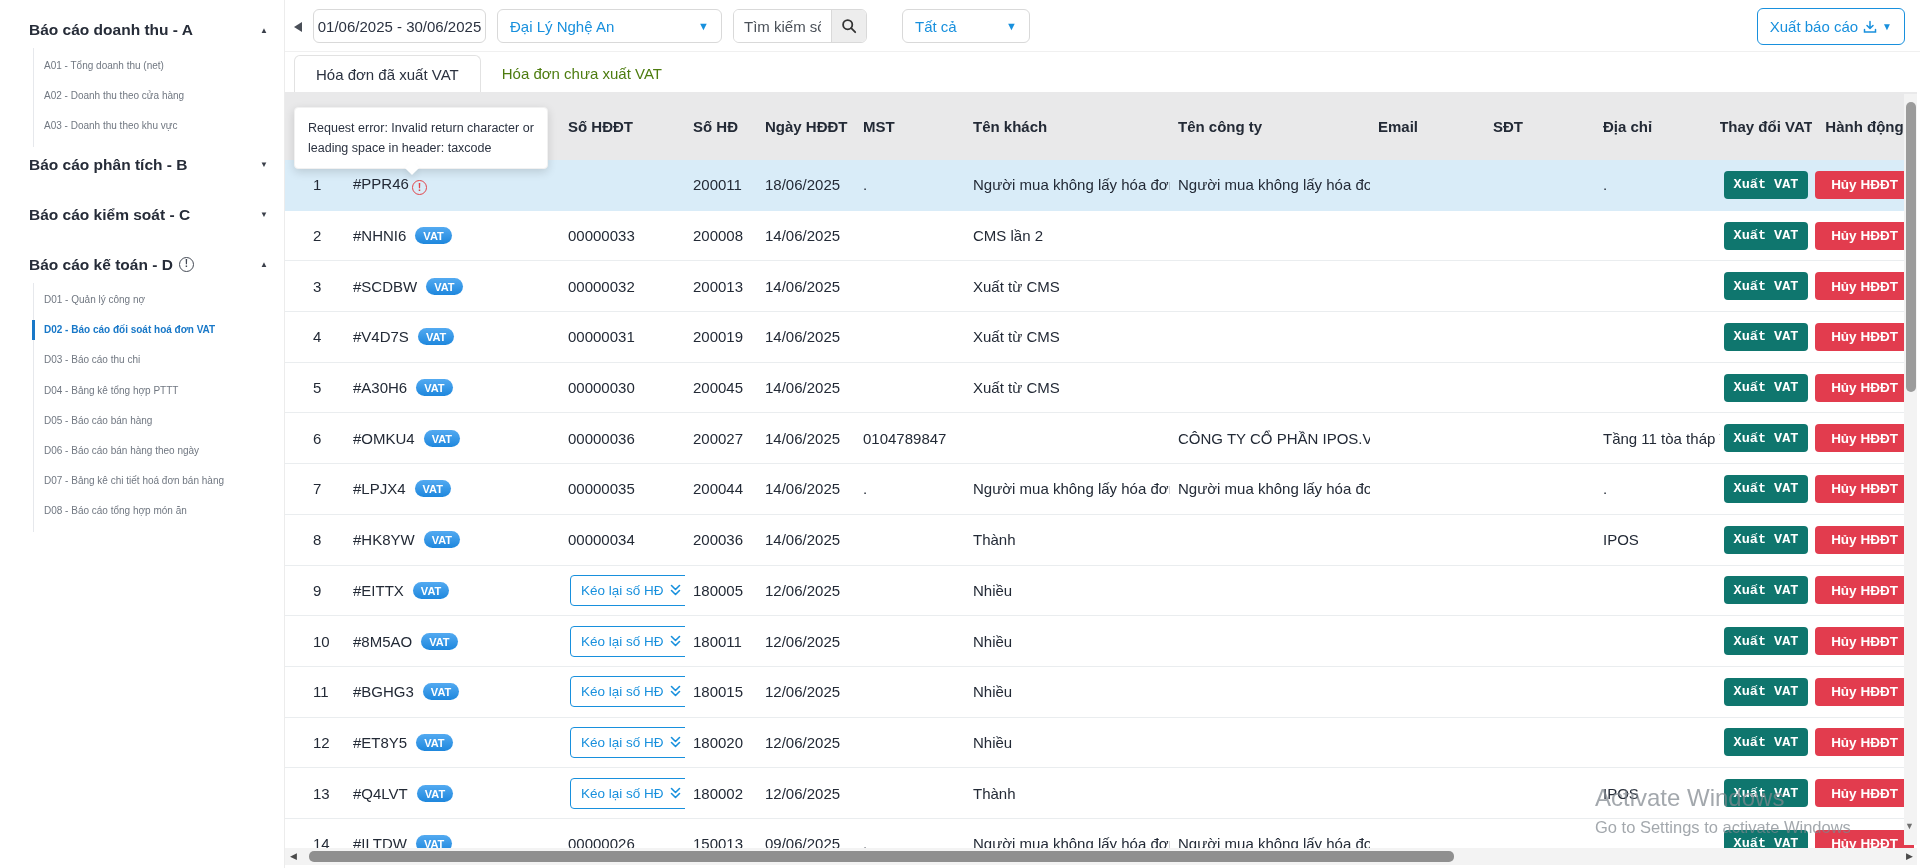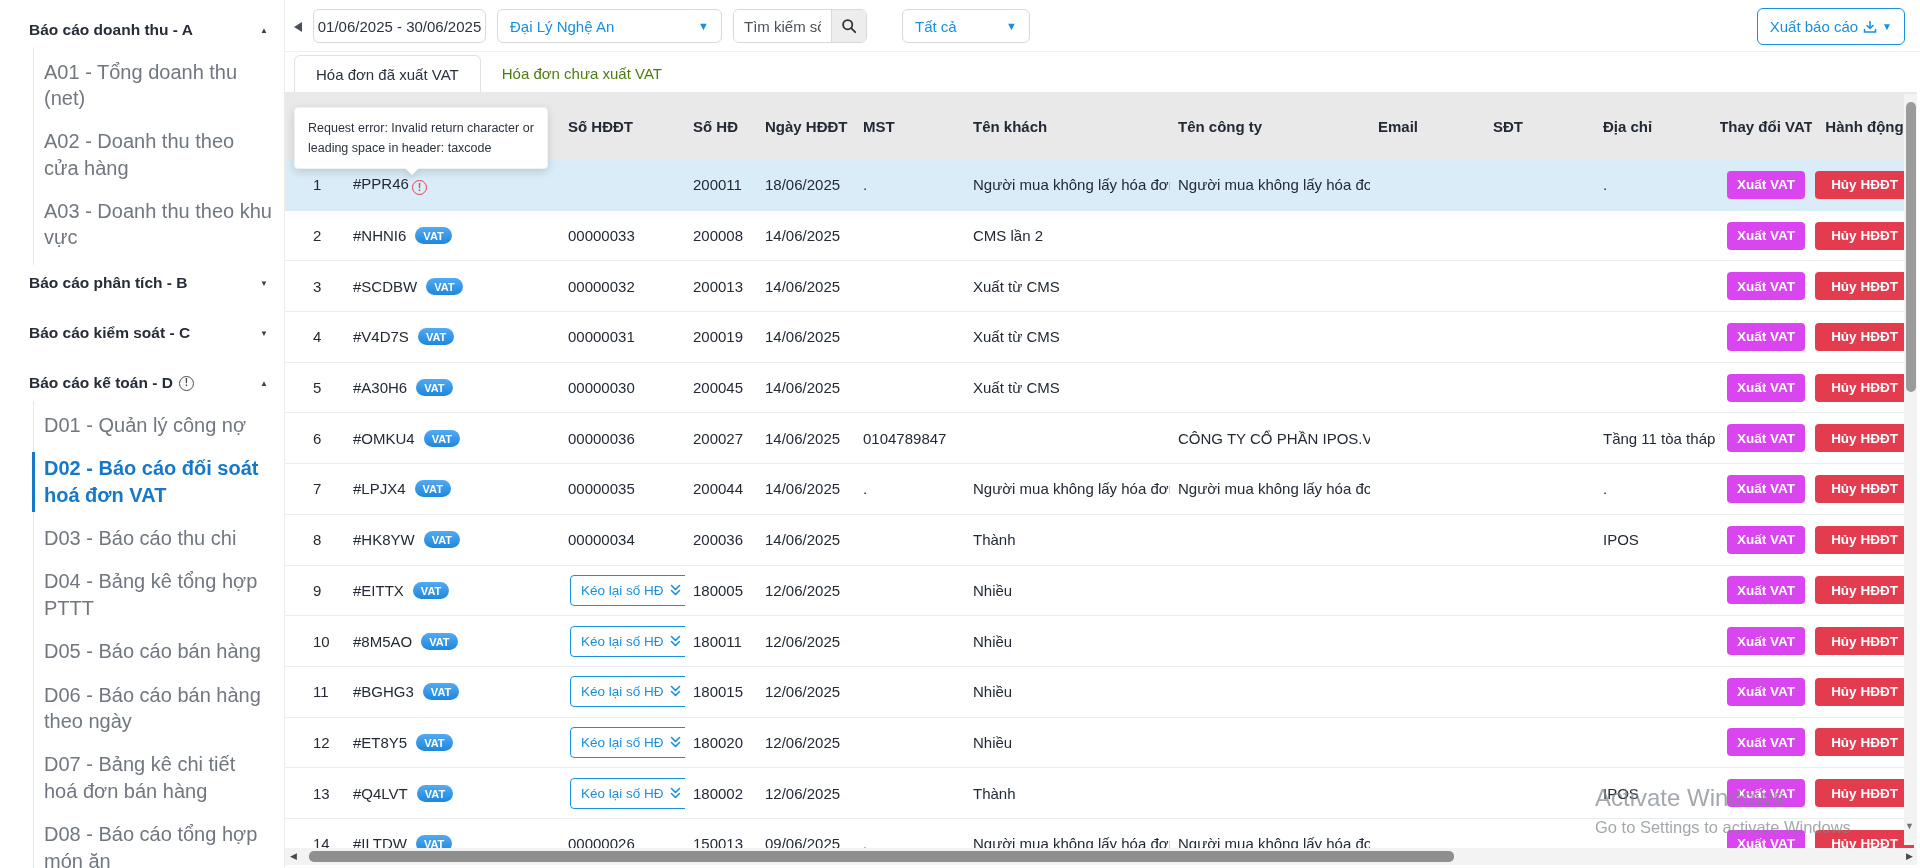--- a/index.html
+++ b/index.html
@@ -10,21 +10,21 @@
   .sidebar { position:absolute; left:0; top:0; width:285px; height:868px;
     border-right:1px solid #ececec; padding-top:12px; background:#fff; z-index:5; }
   .section-header { display:flex; align-items:center; justify-content:space-between;
     padding:9px 16px 9px 12px; cursor:pointer; }
   .section-title { font-weight:bold; font-size:15.5px; color:#262c38; display:flex; align-items:center; gap:6px;margin-left:17px; }
   .info-icon { display:inline-block; width:15px; height:15px; border:1.4px solid #444a55; border-radius:50%;
     font-size:10px; font-weight:bold; color:#444a55; text-align:center; line-height:12px; }
   .caret-icon { font-size:8px; color:#3a3f4a; }
   .section.collapsed { margin-bottom:14px; }
   .sub-list { margin-left:33px; border-left:1px solid #e6e8ec; padding:2px 0 6px 0; }
-  .sub-item { position:relative; padding:8.5px 12px 8.5px 10px; font-size:20px; color:#707781;
+  .sub-item { position:relative; padding:8.5px 12px 8.5px 10px; font-size:10px; color:#707781;
     cursor:pointer; line-height:1.32; }
   .sub-item.active { color:#1878c8; font-weight:bold; }
   .sub-item.active::before { content:""; position:absolute; left:-2px; top:5px; bottom:5px;
     width:2.5px; background:#1878c8; }
 
   
   .topbar { position:absolute; left:285px; top:0; right:0; height:52px; background:#fff;
     border-bottom:1px solid #f0f0f0; z-index:6; }
   .collapse-toggle { position:absolute; left:9px; top:22px; width:0; height:0; cursor:pointer;
     border-top:5px solid transparent; border-bottom:5px solid transparent; border-right:8px solid #4a4f58; }
@@ -75,22 +75,22 @@
   .row { display:flex; align-items:center; height:50.7px; border-bottom:1px solid #eaedef;
     font-size:15px; background:#fff; }
   .row.hl { background:#d9ecf8; border-bottom-color:#d9ecf8; }
 
   .vat-badge { display:inline-block; margin-left:9px; background:linear-gradient(#53aaf1,#1e87dd);
     color:#fff; font-size:11px; font-weight:bold; padding:3px 8px 2px; border-radius:10px; vertical-align:1px; }
   .err-icon { display:inline-block; margin-left:3px; width:15px; height:15px; border:1.5px solid #e2444a;
     border-radius:50%; color:#e2444a; font-size:10.5px; font-weight:bold; text-align:center;
     line-height:13px; vertical-align:-2px; }
 
-  .btn-vat { background:#d946ef; color:#fff; border:none; border-radius:4px; height:28px; padding:0 10px;
-    font-size:13.5px; font-weight:bold; cursor:pointer; font-family:Liberation Sans, sans-serif; }
+  .btn-vat { background:#0f766e; color:#fff; border:none; border-radius:4px; height:28px; padding:0 10px;
+    font-size:13.5px; font-weight:bold; cursor:pointer; font-family:Liberation Mono, monospace; }
   .btn-huy { background:#e23c4e; color:#fff; border:none; border-radius:4px; height:28px; padding:0 16px;
     font-size:13.5px; font-weight:bold; cursor:pointer; font-family:"Liberation Sans", sans-serif; }
   .btn-pull { display:inline-flex; align-items:center; gap:6px; border:1px solid #1890dd; color:#1890dd;
     background:#fff; border-radius:4px; height:31px; padding:10px 10px; font-size:13.5px; cursor:pointer;
     margin-left:2px; font-family:"Liberation Sans", sans-serif; }
 
   
   .tooltip { position:absolute; left:294px; top:107px; background:#fff; border:1px solid #f1f1f1;
     border-radius:4px; box-shadow:0 3px 10px rgba(0,0,0,0.14); padding:10px 13px; font-size:12.5px;
     color:#2b3240; z-index:20; line-height:1.6; white-space:nowrap; }

